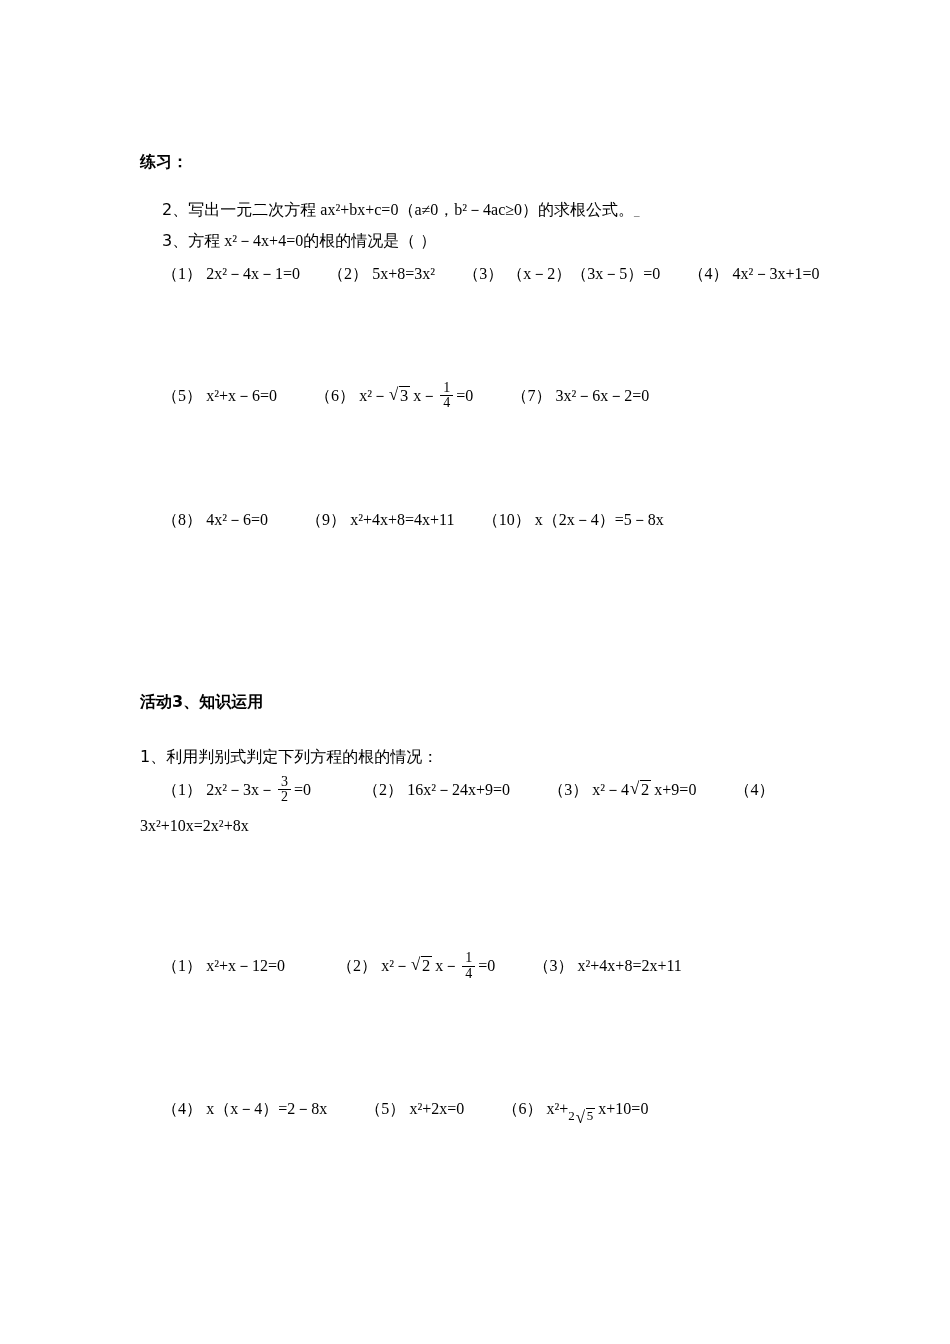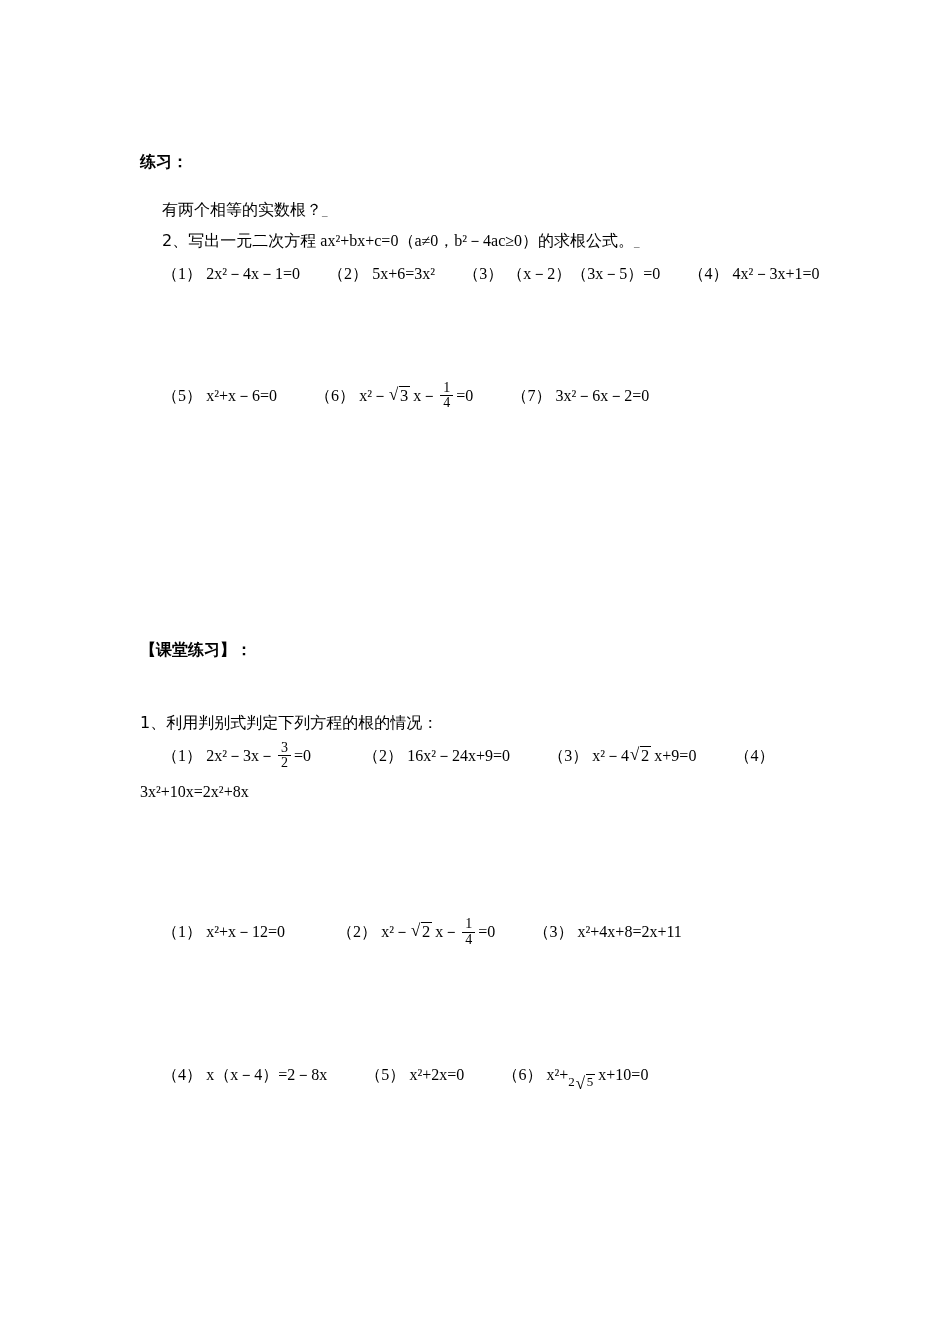--- a/index.html
+++ b/index.html
@@ -112,64 +112,73 @@
 </style>
 </head>
 <body>
 
 <div class="page">
 
   <div class="line bold-cn">练习：</div>
 
   <div class="spacer-sm"></div>
 
-  <div class="line indent2">
-    <span class="cn">有两个相等的实数根？</span><span class="tiny-tail">_</span>
-  </div>
 
   <div class="line indent2">
     <span class="cn">2、</span><span class="cn">写出一元二次方程</span>
     <span class="mono-math">ax²+bx+c=0（a≠0，b²－4ac≥0）</span><span class="cn">的求根公式。</span><span class="tiny-tail">_</span>
   </div>
 
+  <div class="line indent2">
+    <span class="cn">3、</span><span class="cn">方程</span>
+    <span class="mono-math">x²－4x+4=0</span><span class="cn">的根的情况是（   ）</span>
+  </div>
 
 
 
   <div class="q-row indent2">
     <span class="mono-math">（1）</span>
     <span class="mono-math">2x²－4x－1=0</span><span class="gap-mid"></span>
     <span class="mono-math">（2）</span>
-    <span class="mono-math">5x+6=3x²</span><span class="gap-mid"></span>
+    <span class="mono-math">5x+8=3x²</span><span class="gap-mid"></span>
     <span class="mono-math">（3）</span>
     <span class="mono-math">（x－2）（3x－5）=0</span><span class="gap-mid"></span>
     <span class="mono-math">（4）</span>
     <span class="mono-math">4x²－3x+1=0</span>
   </div>
 
   <div class="spacer-xl"></div>
 
   <div class="q-row indent2">
     <span class="mono-math">（5）</span>
     <span class="mono-math">x²+x－6=0</span><span class="gap-wide"></span>
     <span class="mono-math">（6）</span>
     <span class="mono-math">x²－</span><span class="sqrt"><span>3</span></span><span class="mono-math">x－</span><span class="frac"><span class="num">1</span><span class="den">4</span></span><span class="mono-math">=0</span><span class="gap-wide"></span>
     <span class="mono-math">（7）</span>
     <span class="mono-math">3x²－6x－2=0</span>
   </div>
 
   <div class="spacer-xl"></div>
 
+  <div class="q-row indent2">
+    <span class="mono-math">（8）</span>
+    <span class="mono-math">4x²－6=0</span><span class="gap-wide"></span>
+    <span class="mono-math">（9）</span>
+    <span class="mono-math">x²+4x+8=4x+11</span><span class="gap-mid"></span>
+    <span class="mono-math">（10）</span>
+    <span class="mono-math">x（2x－4）=5－8x</span>
+  </div>
 
   <div class="spacer-xl"></div>
   <div class="spacer-md"></div>
 
-  <div class="section-title">【课堂练习】：</div>
-
-  <div class="spacer-sm"></div>
-
+
+  <div class="spacer-sm"></div>
+
+  <div class="section-title">活动3、知识运用</div>
 
   <div class="spacer-sm"></div>
 
   <div class="line">
     <span class="cn">1、</span><span class="cn">利用判别式判定下列方程的根的情况：</span>
   </div>
 
   <div class="q-row indent2">
     <span class="mono-math">（1）</span>
     <span class="mono-math">2x²－3x－</span><span class="frac"><span class="num">3</span><span class="den">2</span></span><span class="mono-math">=0</span><span class="gap-wide"></span><span class="gap-sm"></span>

